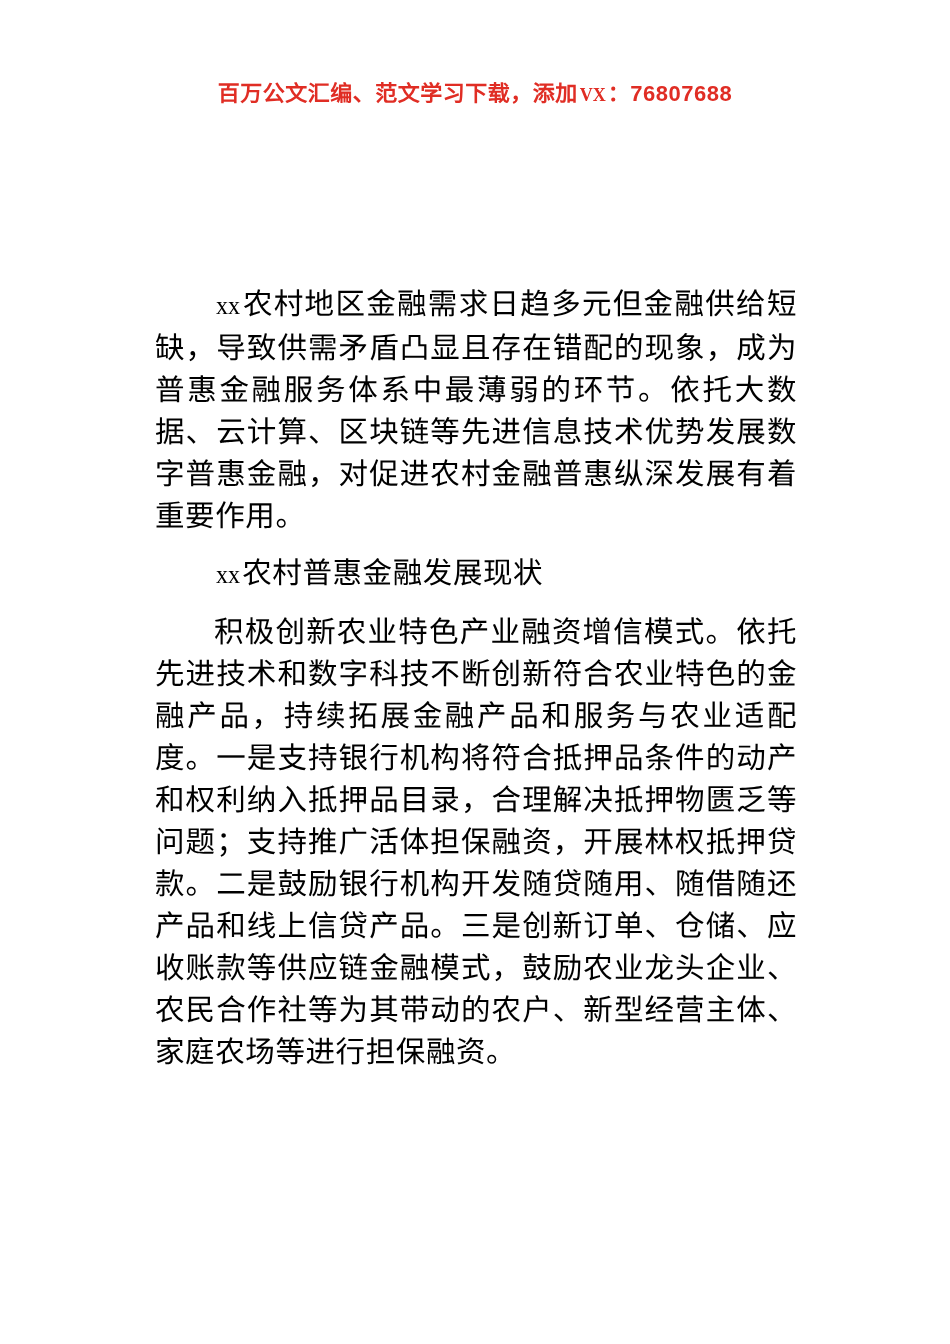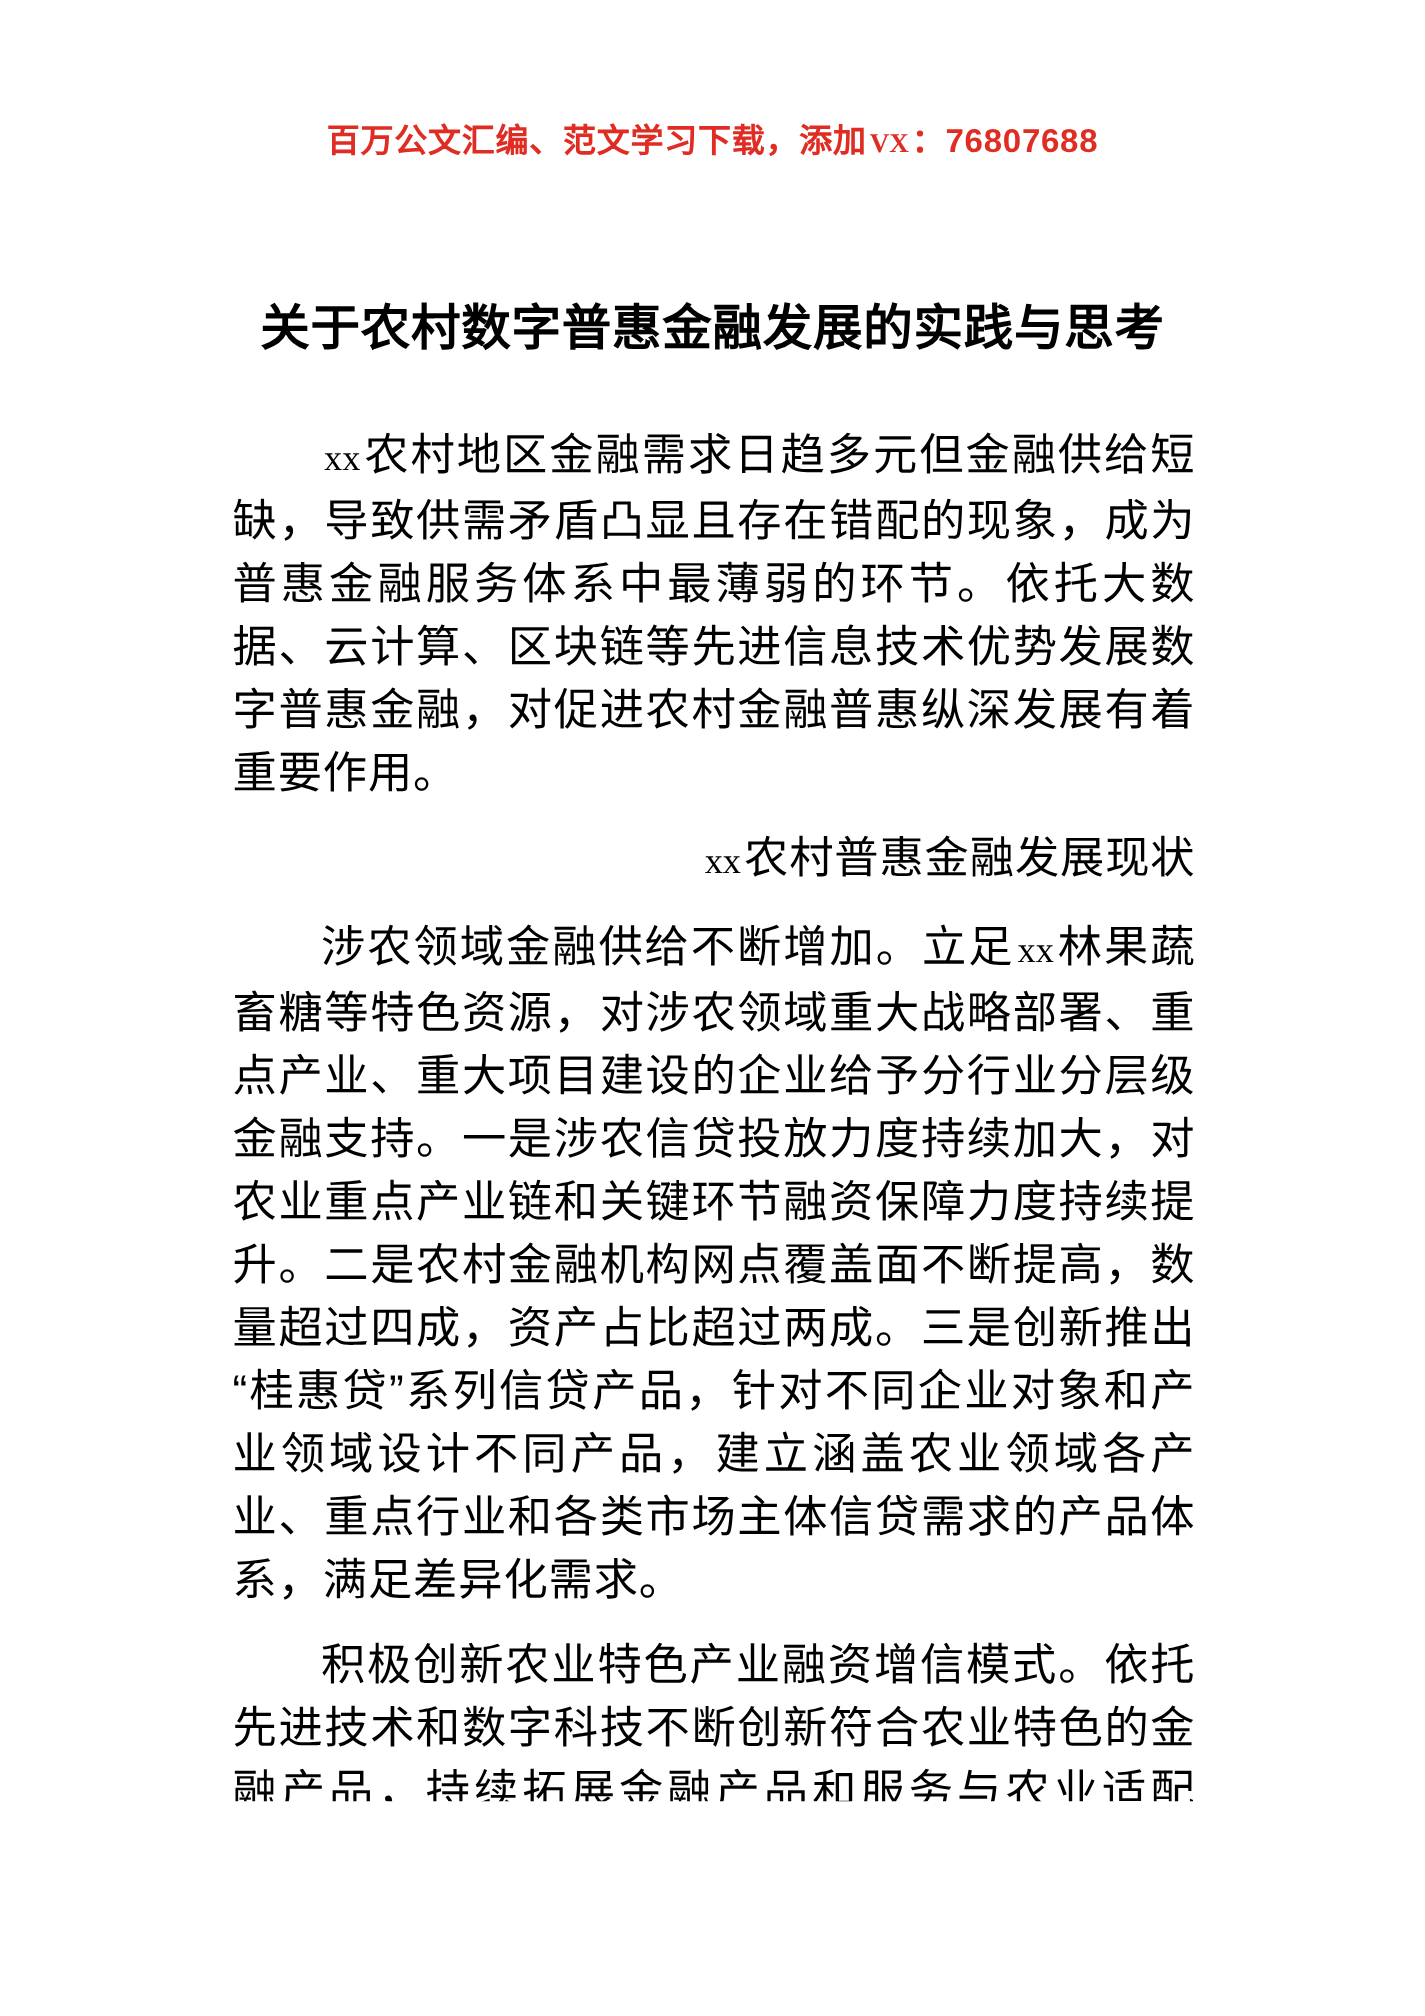--- a/index.html
+++ b/index.html
@@ -69,40 +69,38 @@
   .body-block p {
     margin: 15px;
     padding: 0;
     text-indent: 2em;
     text-align: justify;
     text-justify: inter-character;
   }
 
   
   .body-block p.short-line {
-    text-align: right;
+    text-align: left;
   }
 
   .latin {
     font-family: "Liberation Serif", "DejaVu Serif", serif;
     font-size: 0.82em;
     letter-spacing: 0;
     padding: 0 2px;
   }
 </style>
 </head>
 <body>
 
 <div class="page">
 
   <div class="promo-header" style="color: rgb(224, 45, 36);">百万公文汇编、范文学习下载，添加<span class="latin">VX</span>：76807688</div>
 
-  <h1 class="doc-title">关于农村数字普惠金融发展的实践与思考</h1>
 
   <div class="body-block">
     <p><span class="latin">xx</span>农村地区金融需求日趋多元但金融供给短缺，导致供需矛盾凸显且存在错配的现象，成为普惠金融服务体系中最薄弱的环节。依托大数据、云计算、区块链等先进信息技术优势发展数字普惠金融，对促进农村金融普惠纵深发展有着重要作用。</p>
     <p class="short-line"><span class="latin">xx</span>农村普惠金融发展现状</p>
-    <p>涉农领域金融供给不断增加。立足<span class="latin">xx</span>林果蔬畜糖等特色资源，对涉农领域重大战略部署、重点产业、重大项目建设的企业给予分行业分层级金融支持。一是涉农信贷投放力度持续加大，对农业重点产业链和关键环节融资保障力度持续提升。二是农村金融机构网点覆盖面不断提高，数量超过四成，资产占比超过两成。三是创新推出“桂惠贷”系列信贷产品，针对不同企业对象和产业领域设计不同产品，建立涵盖农业领域各产业、重点行业和各类市场主体信贷需求的产品体系，满足差异化需求。</p>
     <p>积极创新农业特色产业融资增信模式。依托先进技术和数字科技不断创新符合农业特色的金融产品，持续拓展金融产品和服务与农业适配度。一是支持银行机构将符合抵押品条件的动产和权利纳入抵押品目录，合理解决抵押物匮乏等问题；支持推广活体担保融资，开展林权抵押贷款。二是鼓励银行机构开发随贷随用、随借随还产品和线上信贷产品。三是创新订单、仓储、应收账款等供应链金融模式，鼓励农业龙头企业、农民合作社等为其带动的农户、新型经营主体、家庭农场等进行担保融资。</p>
 
   </div>
 
 </div>
 
 </body></html>

